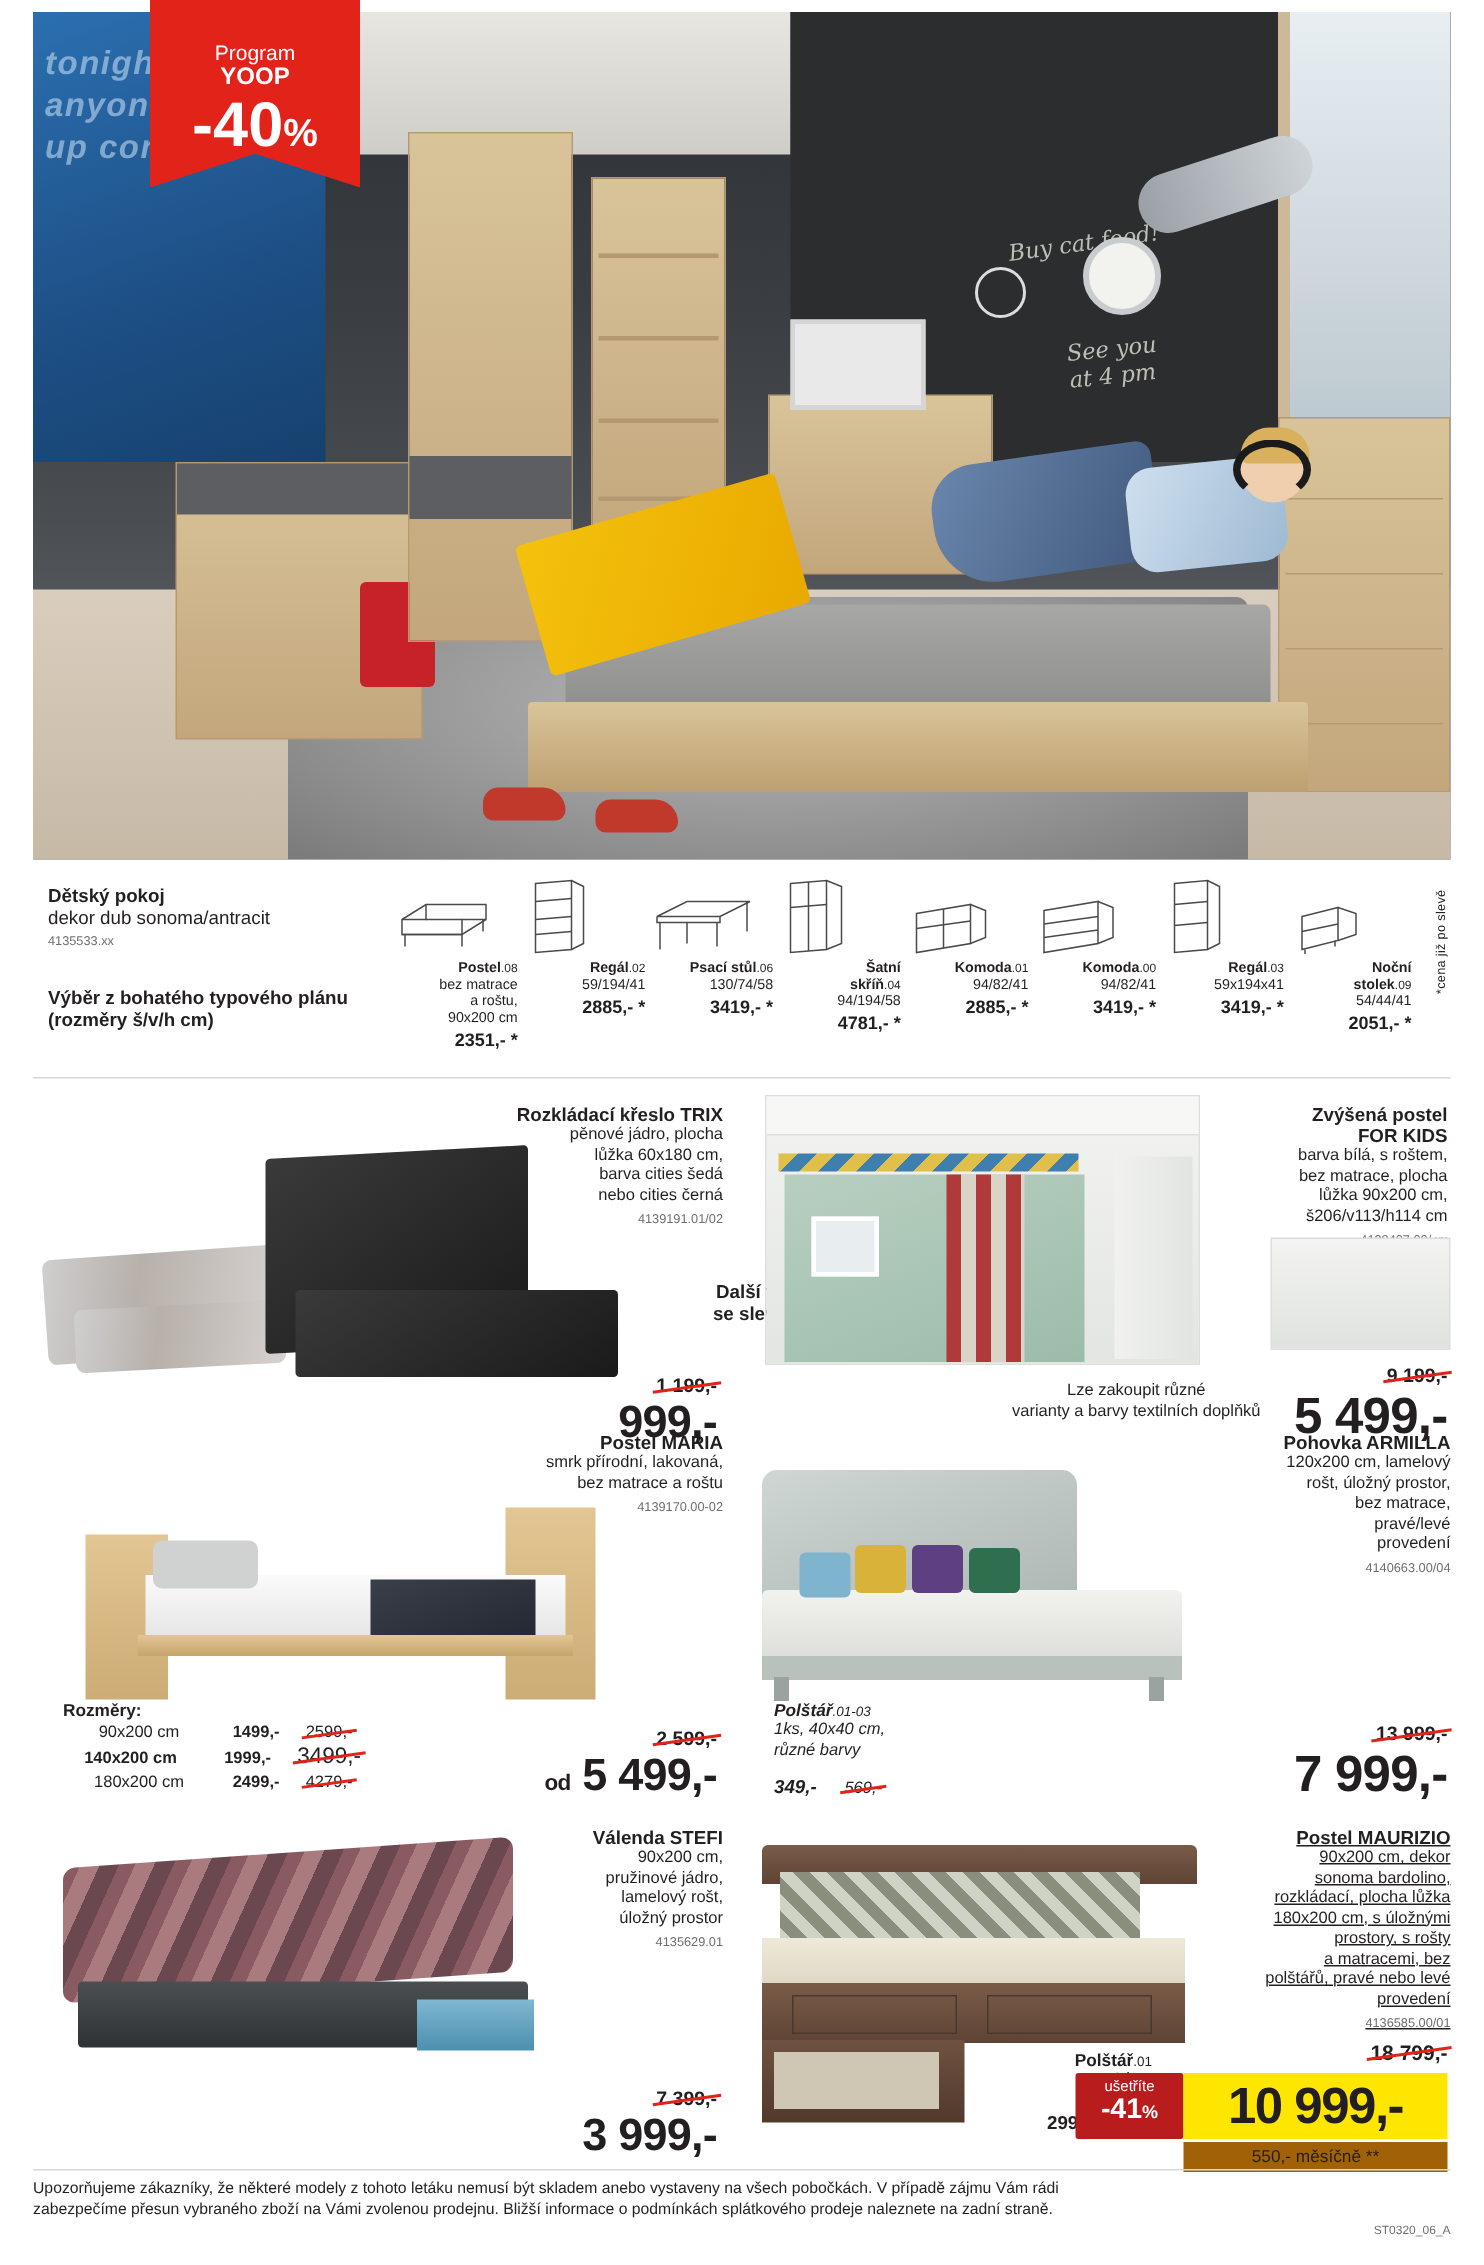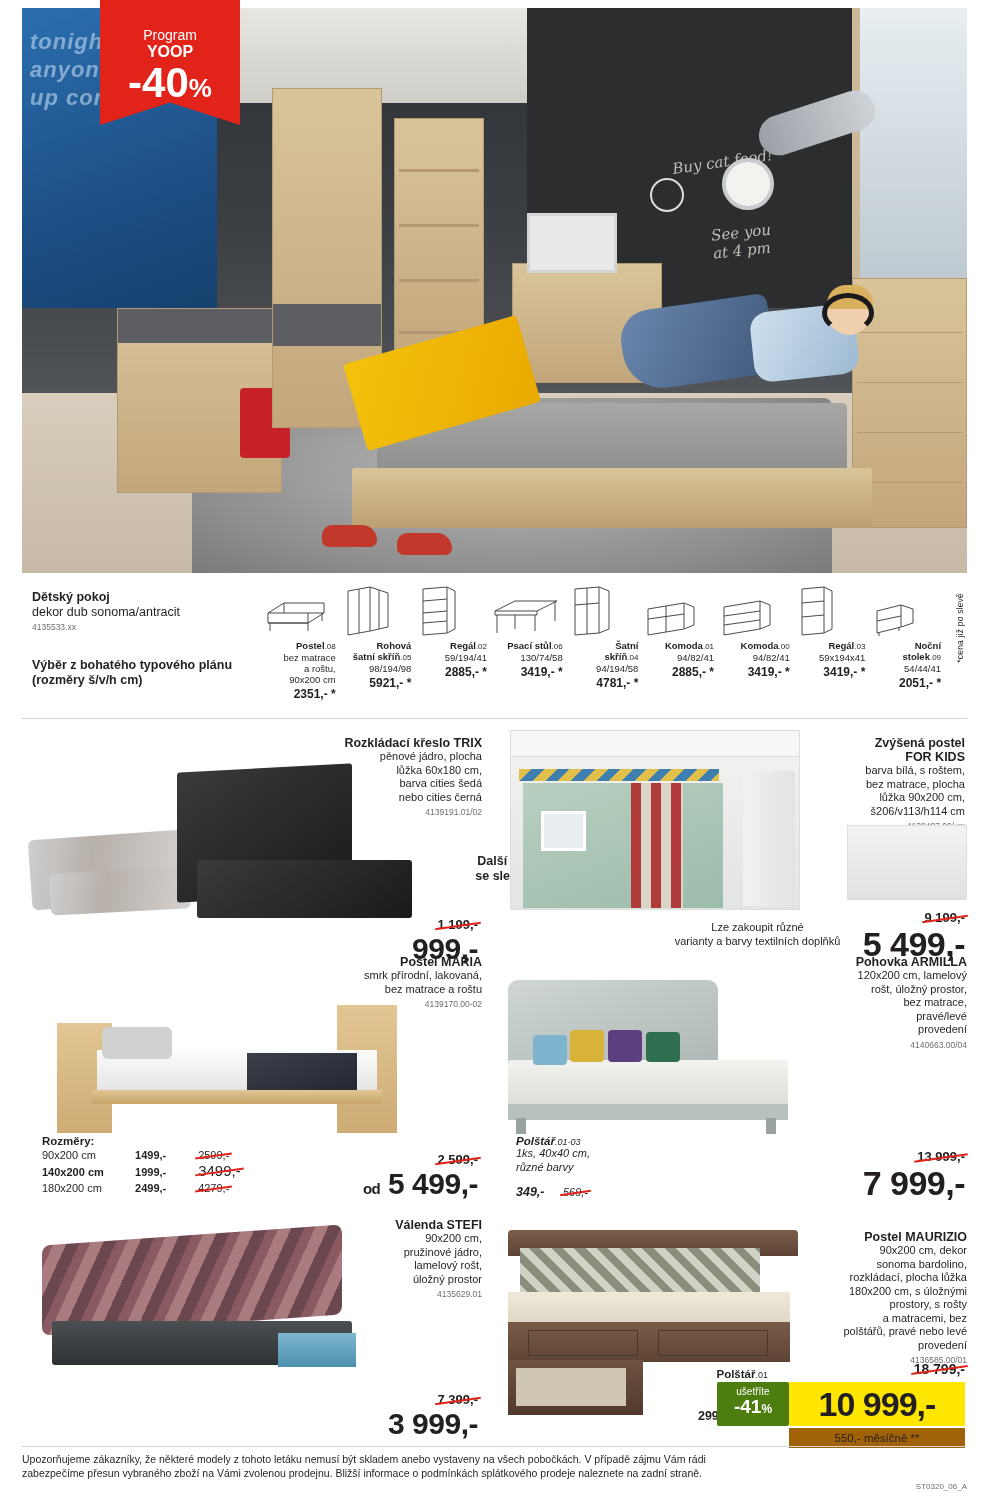--- a/index.html
+++ b/index.html
@@ -200,21 +200,21 @@
   .newp.big { font-size:34px; line-height:36px;}
   .od { font-size:15px; font-weight:bold; }
 
   .bubble {
     position:absolute; background:#fff; border-radius:50%/50%;
     text-align:center; font-size:12.5px; font-weight:bold; line-height:15px;
     display:flex; align-items:center; justify-content:center;
     box-shadow:0 0 0 1px #fff;
   }
 
-  .tablerow { font-size:11px; line-height:16px; }
+  .tablerow { font-size:11px; line-height:16px;text-align:center; }
   .tablerow b { font-weight:bold; }
 
   
   .ph { position:absolute; }
   .mattress-roll {
     background:linear-gradient(100deg,#cfcfcf,#b7b0ab 40%,#d6d2cf);
     border-radius:6px;
   }
   .cubechair {
     background:linear-gradient(145deg,#3a3a3a,#1a1a1a);
@@ -226,21 +226,21 @@
 
   
   .footer {
     position:absolute; left:22px; top:1452px; width:945px; font-size:10.5px;
     line-height:14px;
   }
   .footer .code { position:absolute; right:0; top:28px; font-size:8px; color:#6d6e71;}
 
   
   .usetrite {
-    position:absolute; background:#4d7c0f; color:#fff; text-align:center;
+    position:absolute; background:#b91c1c; color:#fff; text-align:center;
     border-radius:2px;
   }
   .usetrite .u1 { font-size:10px; line-height:11px; padding-top:4px;}
   .usetrite .u2 { font-size:19px; font-weight:bold; line-height:20px;}
   .usetrite .u2 small { font-size:12px; }
   .yellowbox {
     position:absolute; background:#ffe600; color:#231f20;
     display:flex; align-items:center; justify-content:center;
     font-size:34px; font-weight:bold; letter-spacing:-1px;
   }
@@ -346,35 +346,20 @@
         </g>
           </svg>
       </div>
       <div class="nm"><span>Postel</span><span class="sfx">.08</span></div>
       <div class="ds">bez matrace</div>
       <div class="ds">a roštu,</div>
       <div class="ds">90x200 cm</div>
       <div class="pr">2351,- *</div>
     </div>
 
-    <div class="item">
-      <div class="pic">
-        <svg width="54" height="52" viewBox="0 0 54 52">
-            <g fill="none" stroke="#4a4a4a" stroke-width="1">
-          <path d="M8 6 L30 2 L30 46 L8 50 Z"></path>
-              <path d="M30 2 L48 8 L48 42 L30 46"></path>
-              <path d="M19 4 L19 48"></path>
-              <path d="M39 5 L39 44"></path>
-        </g>
-          </svg>
-      </div>
-      <div class="nm"><span>Rohová</span><br><span>šatní skříň</span><span class="sfx">.05</span></div>
-      <div class="ds">98/194/98</div>
-      <div class="pr">5921,- *</div>
-    </div>
 
     <div class="item">
       <div class="pic">
         <svg width="46" height="52" viewBox="0 0 46 52">
             <g fill="none" stroke="#4a4a4a" stroke-width="1">
           <path d="M8 4 L32 2 L32 48 L8 50 Z"></path>
               <path d="M8 16 L32 14"></path>
               <path d="M8 28 L32 26"></path>
               <path d="M8 38 L32 36"></path>
               <path d="M32 2 L40 6 L40 44 L32 48"></path>
@@ -661,21 +646,21 @@
     <div style="position:absolute;left:236px;top:98px;width:78px;height:34px;background:linear-gradient(180deg,#7fb7cf,#4c8fae);"></div>
   </div>
 
   <div style="position:absolute; right:4px; top:180px;" class="right">
     <div class="oldp">7 399,-</div>
     <div class="newp">3 999,-</div>
   </div>
 </div>
 
 <div class="blk" style="left:500px; top:1210px; width:467px; height:235px;">
-  <div style="position:absolute; right:0; top:20px; width:175px;" class="right">
+  <div style="position:absolute; right:0; top:8px; width:175px;text-decoration:underline;" class="right">
     <div class="ttl">Postel MAURIZIO</div>
     <div class="dsc">
       <span>90x200 cm, dekor</span><br>
       <span>sonoma bardolino,</span><br>
       <span>rozkládací, plocha lůžka</span><br>
       <span>180x200 cm, s úložnými</span><br>
       <span>prostory, s rošty</span><br>
       <span>a matracemi, bez</span><br>
       <span>polštářů, pravé nebo levé</span><br>
       <span>provedení</span>

